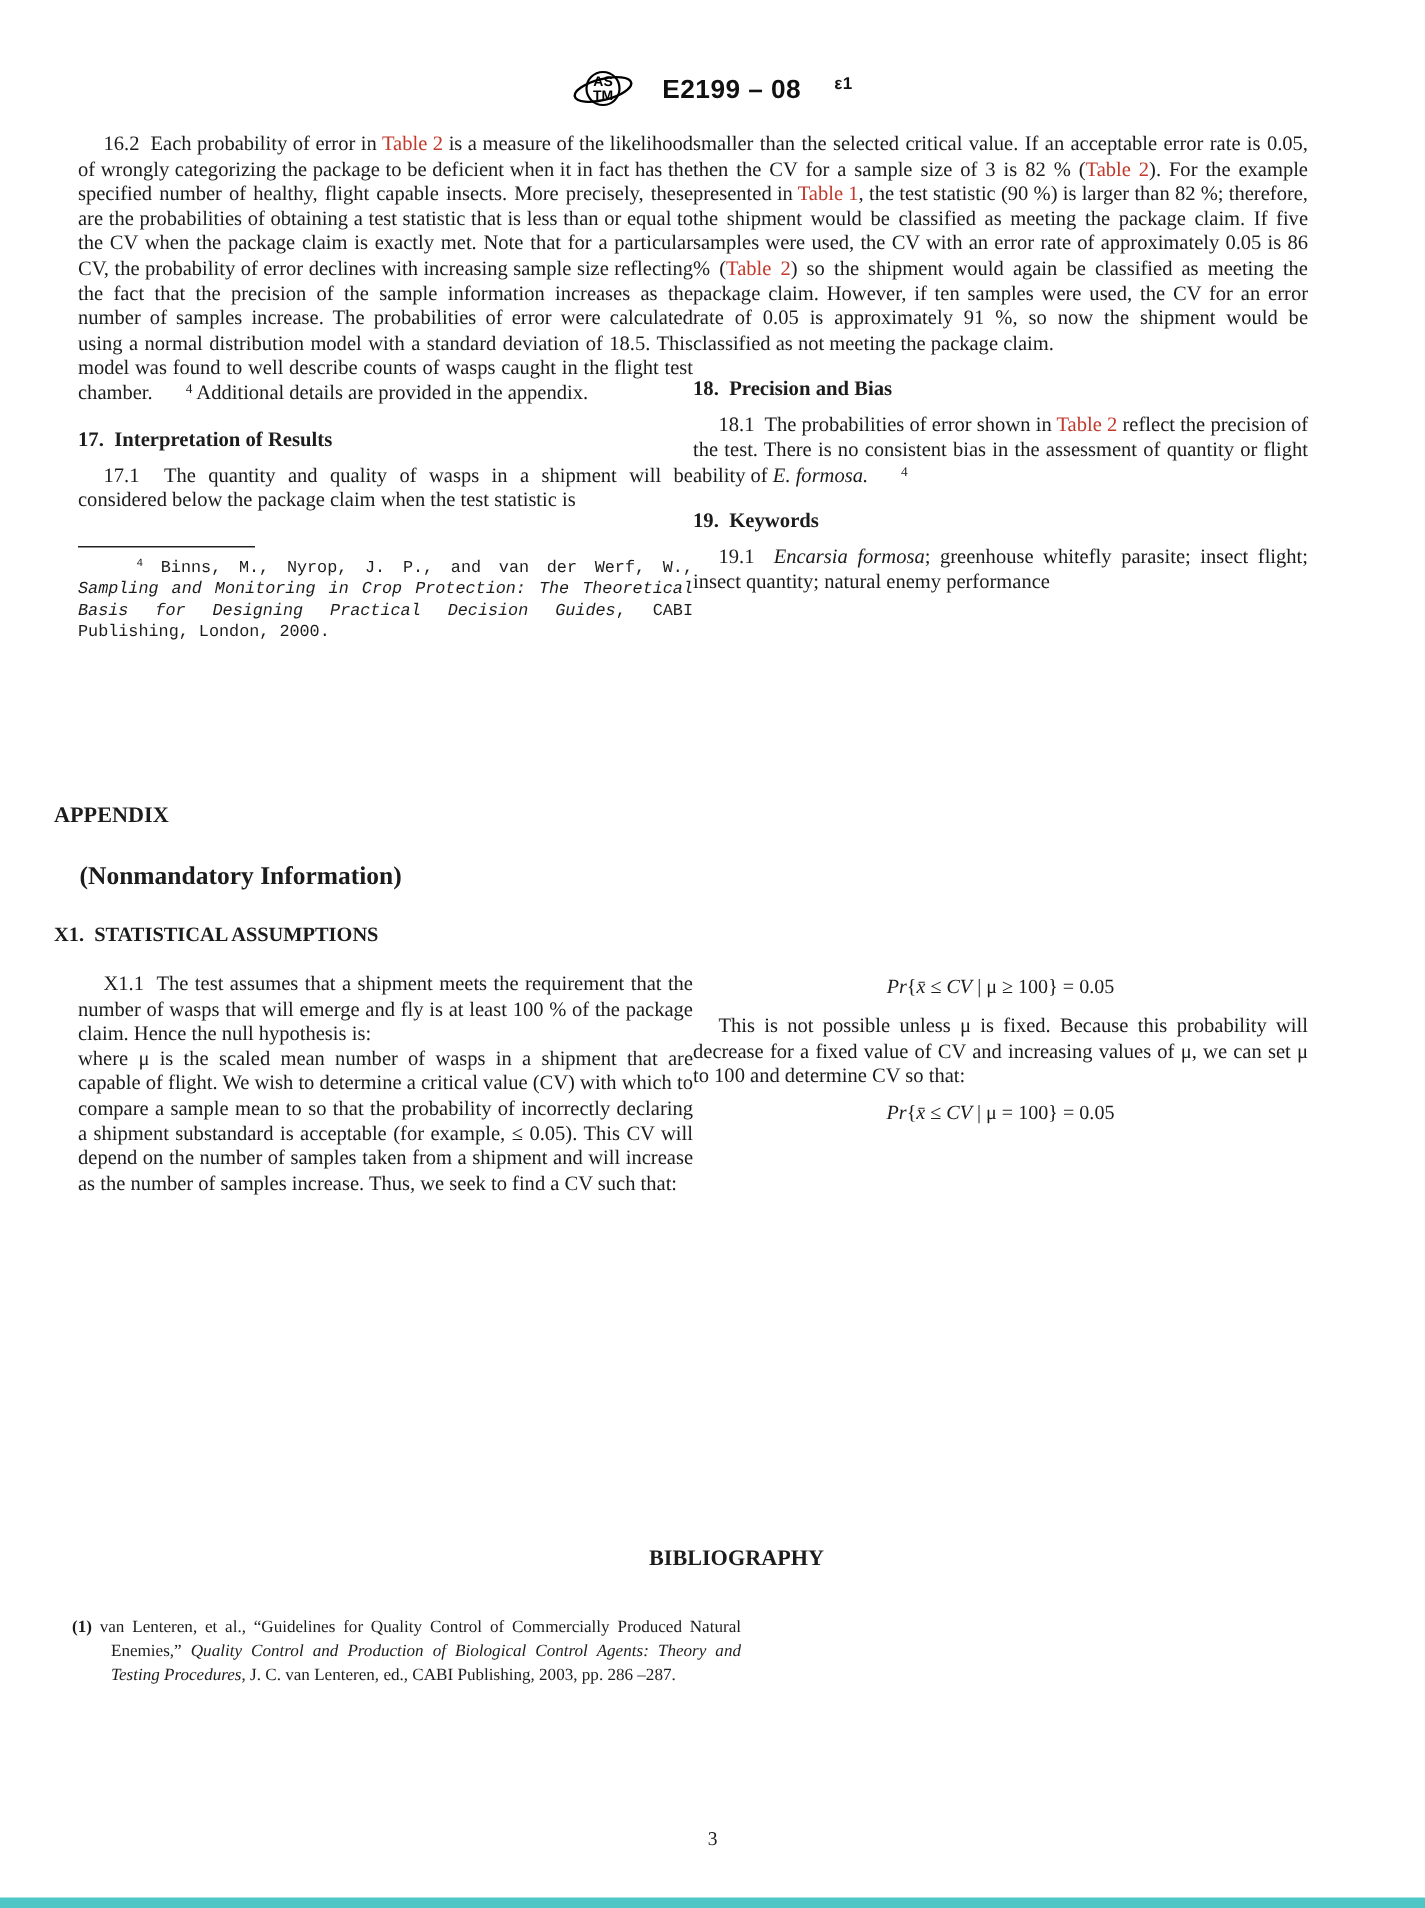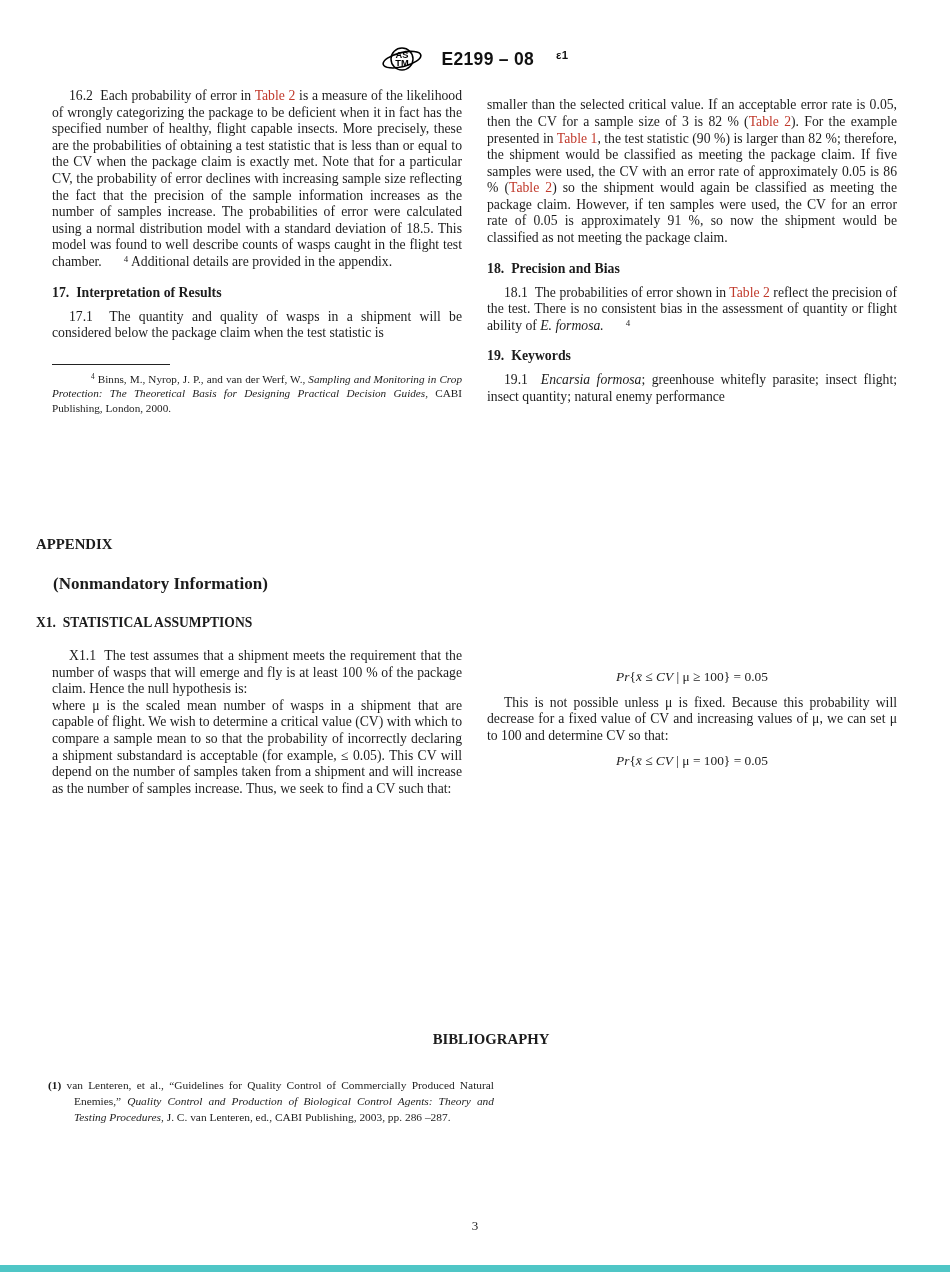--- a/index.html
+++ b/index.html
@@ -17,38 +17,38 @@
     display:flex;align-items:center;justify-content:center;gap:20px;
   }
   .doc-title{
     font-family:"Liberation Sans", sans-serif;
     font-weight:bold;font-size:17.5px;color:#111;
     letter-spacing:0.3px;
   }
   
   .two-col{
     position:absolute;left:52px;width:846px;
-    display:flex;gap:25px;align-items:center;
+    display:flex;
   }
   .main-cols{top:88px;}
   .appx-cols{top:648px;}
   .col{width:410px;}
   p.body{
     margin:0;
     font-size:13.7px;line-height:16.6px;
     text-align:justify;
   }
   .indent{text-indent:17px;}
   h3.sec-head{
     margin:13px 0 8px 0;
     font-size:13.8px;line-height:17px;
     font-weight:bold;
   }
   
-  .footnote-block{margin-top:22px;}
+  .footnote-block{margin-top:22px;font-family:Liberation Mono, monospace;}
   .footnote-rule{width:118px;border-top:1.2px solid #222;margin-bottom:7px;}
   p.footnote{
     margin:0;font-size:11.2px;line-height:14.4px;text-align:justify;
   }
   
   .appx-head{position:absolute;top:536px;left:0;width:100%;padding-left:36px;}
   .app-title{font-weight:bold;font-size:14.8px;margin-bottom:21px;}
   .app-sub{font-weight:bold;font-size:17px;margin-bottom:21px;margin-left:17px;}
   .app-sec{font-weight:bold;font-size:13.6px;}
   .formula{

